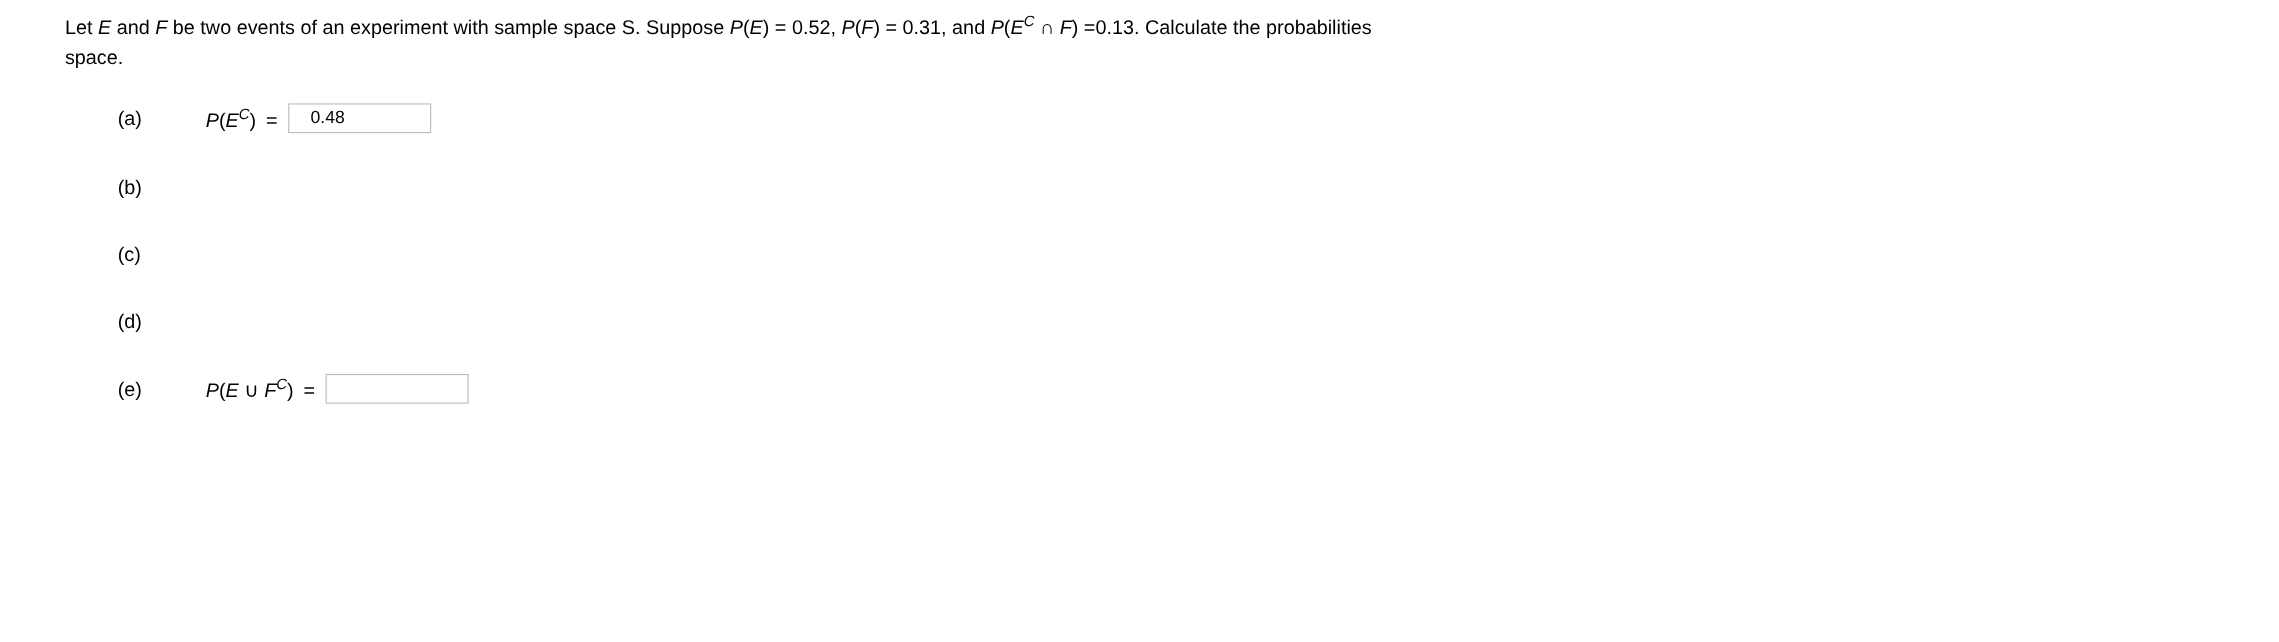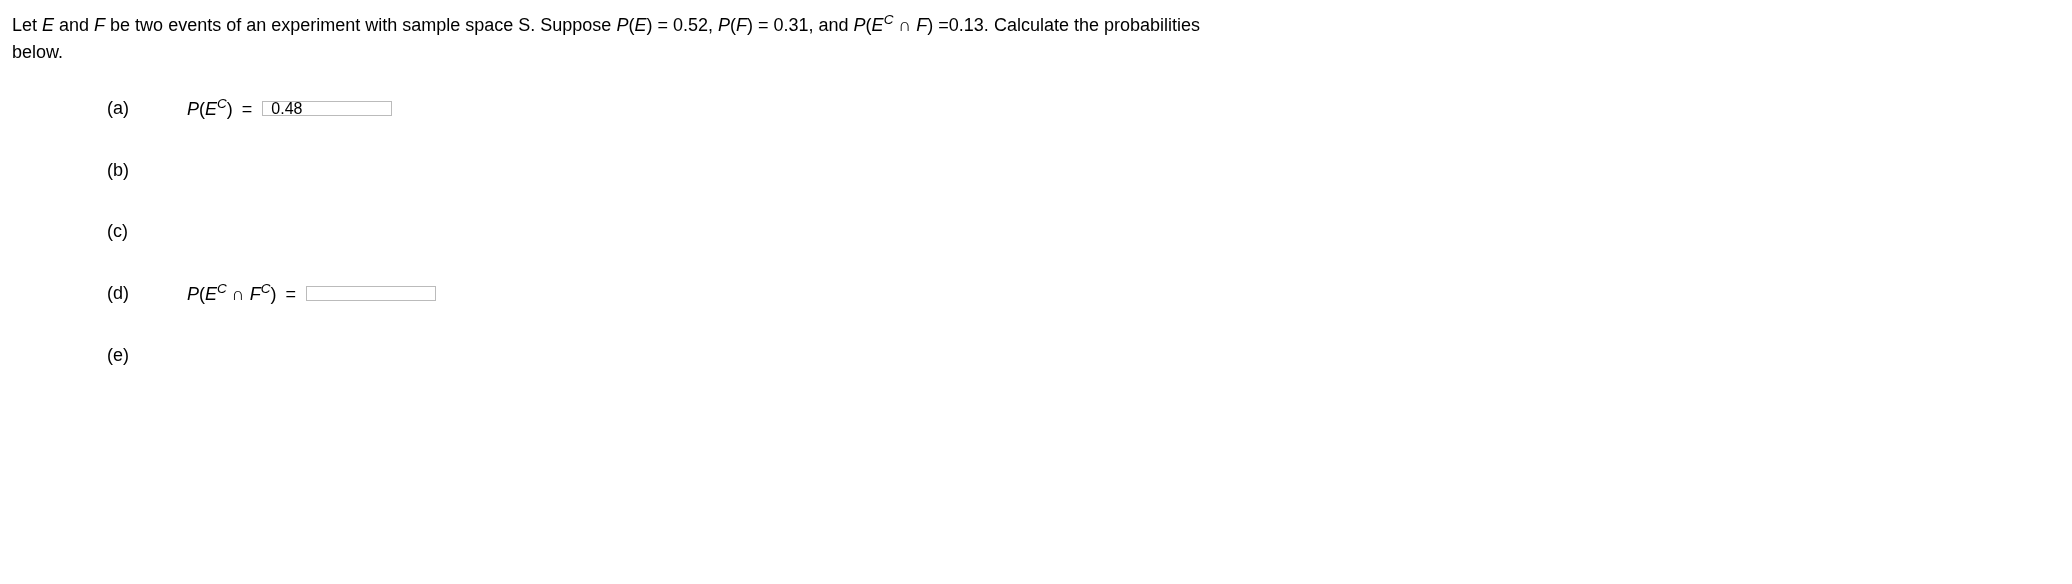--- a/index.html
+++ b/index.html
@@ -10,20 +10,21 @@
     body {
       font-family: Verdana, Geneva, sans-serif;
       font-size: 18px;
       color: #000;
       background: #fff;
       padding: 10px 12px;
       line-height: 1.5;
     }
     .problem-text {
       margin-bottom: 28px;
+      margin-left: 47px;
     }
     .problem-text .italic {
       font-style: italic;
     }
     .sup {
       font-style: italic;
       vertical-align: super;
       font-size: 0.75em;
       position: relative;
     }
@@ -34,52 +35,51 @@
       display: flex;
       align-items: center;
       margin-bottom: 34px;
     }
     .part-label {
       width: 80px;
       flex-shrink: 0;
     }
     .expression {
       display: inline-flex;
-      align-items: center;
       gap: 6px;
     }
     .expr-text {
       font-style: italic;
     }
     .expr-text .paren {
       font-style: normal;
     }
     input[type="text"] {
       font-family: Verdana, Geneva, sans-serif;
       font-size: 16px;
-      padding: 3px 8px;
+      padding: 3px 19px;
       border: 1px solid #bbb;
-      height: 15px;
+      height: 27px;
       width: 130px;
     }
     .eq {
       font-style: normal;
       margin: 0 4px;
     }
     .op {
       font-style: normal;
     }
   </style>
 </head>
 <body>
 
 <div class="problem-text">
   <span>Let </span><span class="italic">E</span><span> and </span><span class="italic">F</span><span> be two events of an experiment with sample space S. Suppose </span><span class="italic">P</span><span>(</span><span class="italic">E</span><span>)</span><span> = 0.52, </span><span class="italic">P</span><span>(</span><span class="italic">F</span><span>)</span><span> = 0.31, and </span><span class="italic">P</span><span>(</span><span class="italic">E</span><span class="sup">C</span><span> ∩ </span><span class="italic">F</span><span>)</span><span> =0.13. Calculate the probabilities</span>
   <br>
-  <span>below.</span>
+  <span>space.</span>
 </div>
 
 <div class="parts">
 
   <div class="part-row">
     <div class="part-label">(a)</div>
     <div class="expression">
       <span class="expr-text">
         <span>P</span><span class="paren">(</span><span>E</span><span class="sup">C</span><span class="paren">)</span><span class="eq"> = </span>
       </span>
@@ -90,25 +90,25 @@
   <div class="part-row">
     <div class="part-label">(b)</div>
   </div>
 
   <div class="part-row">
     <div class="part-label">(c)</div>
   </div>
 
   <div class="part-row">
     <div class="part-label">(d)</div>
+  </div>
+
+  <div class="part-row">
+    <div class="part-label">(e)</div>
     <div class="expression">
       <span class="expr-text">
-        <span>P</span><span class="paren">(</span><span>E</span><span class="sup">C</span><span class="op"> ∩ </span><span>F</span><span class="sup">C</span><span class="paren">)</span><span class="eq"> = </span>
+        <span>P</span><span class="paren">(</span><span>E</span><span class="op"> ∪ </span><span>F</span><span class="sup">C</span><span class="paren">)</span><span class="eq"> = </span>
       </span>
       <input type="text" value="" style="">
     </div>
   </div>
 
-  <div class="part-row">
-    <div class="part-label">(e)</div>
-  </div>
-
 </div>
 
 </body></html>

